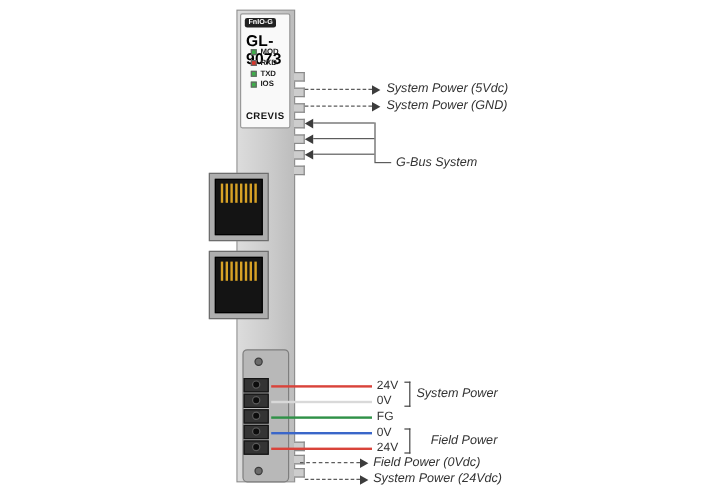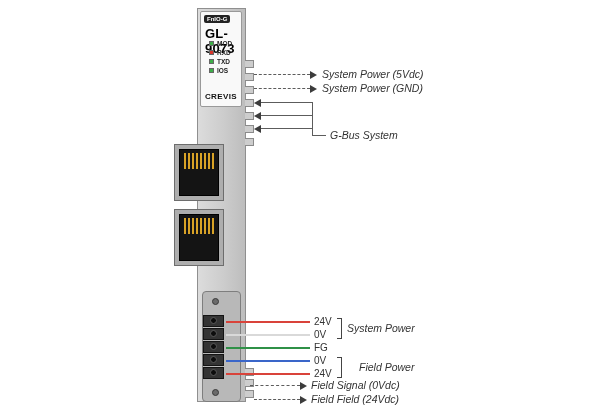--- a/index.html
+++ b/index.html
@@ -175,19 +175,19 @@
   <div class="abs arrow-l" style="left:254px;top:112px"></div>
   <div class="abs solid" style="left:261px;top:115px;width:51px"></div>
   <div class="abs arrow-l" style="left:254px;top:125px"></div>
   <div class="abs solid" style="left:261px;top:128px;width:51px"></div>
   <div class="abs vline" style="left:312px;top:102px;height:33px"></div>
   <div class="abs solid" style="left:312px;top:135px;width:14px"></div>
   <div class="abs note" style="left:330px;top:129px">G-Bus System</div>
 
   <div class="abs dash" style="left:250px;top:385px;width:50px"></div>
   <div class="abs arrow-r" style="left:300px;top:382px"></div>
-  <div class="abs note" style="left:311px;top:379px">Field Signal (0Vdc)</div>
+  <div class="abs note" style="left:311px;top:379px">Field Power (0Vdc)</div>
 
   <div class="abs dash" style="left:254px;top:399px;width:46px"></div>
   <div class="abs arrow-r" style="left:300px;top:396px"></div>
-  <div class="abs note" style="left:311px;top:393px">Field Field (24Vdc)</div>
+  <div class="abs note" style="left:311px;top:393px">System Power (24Vdc)</div>
 
 </div>
 
 </body></html>

